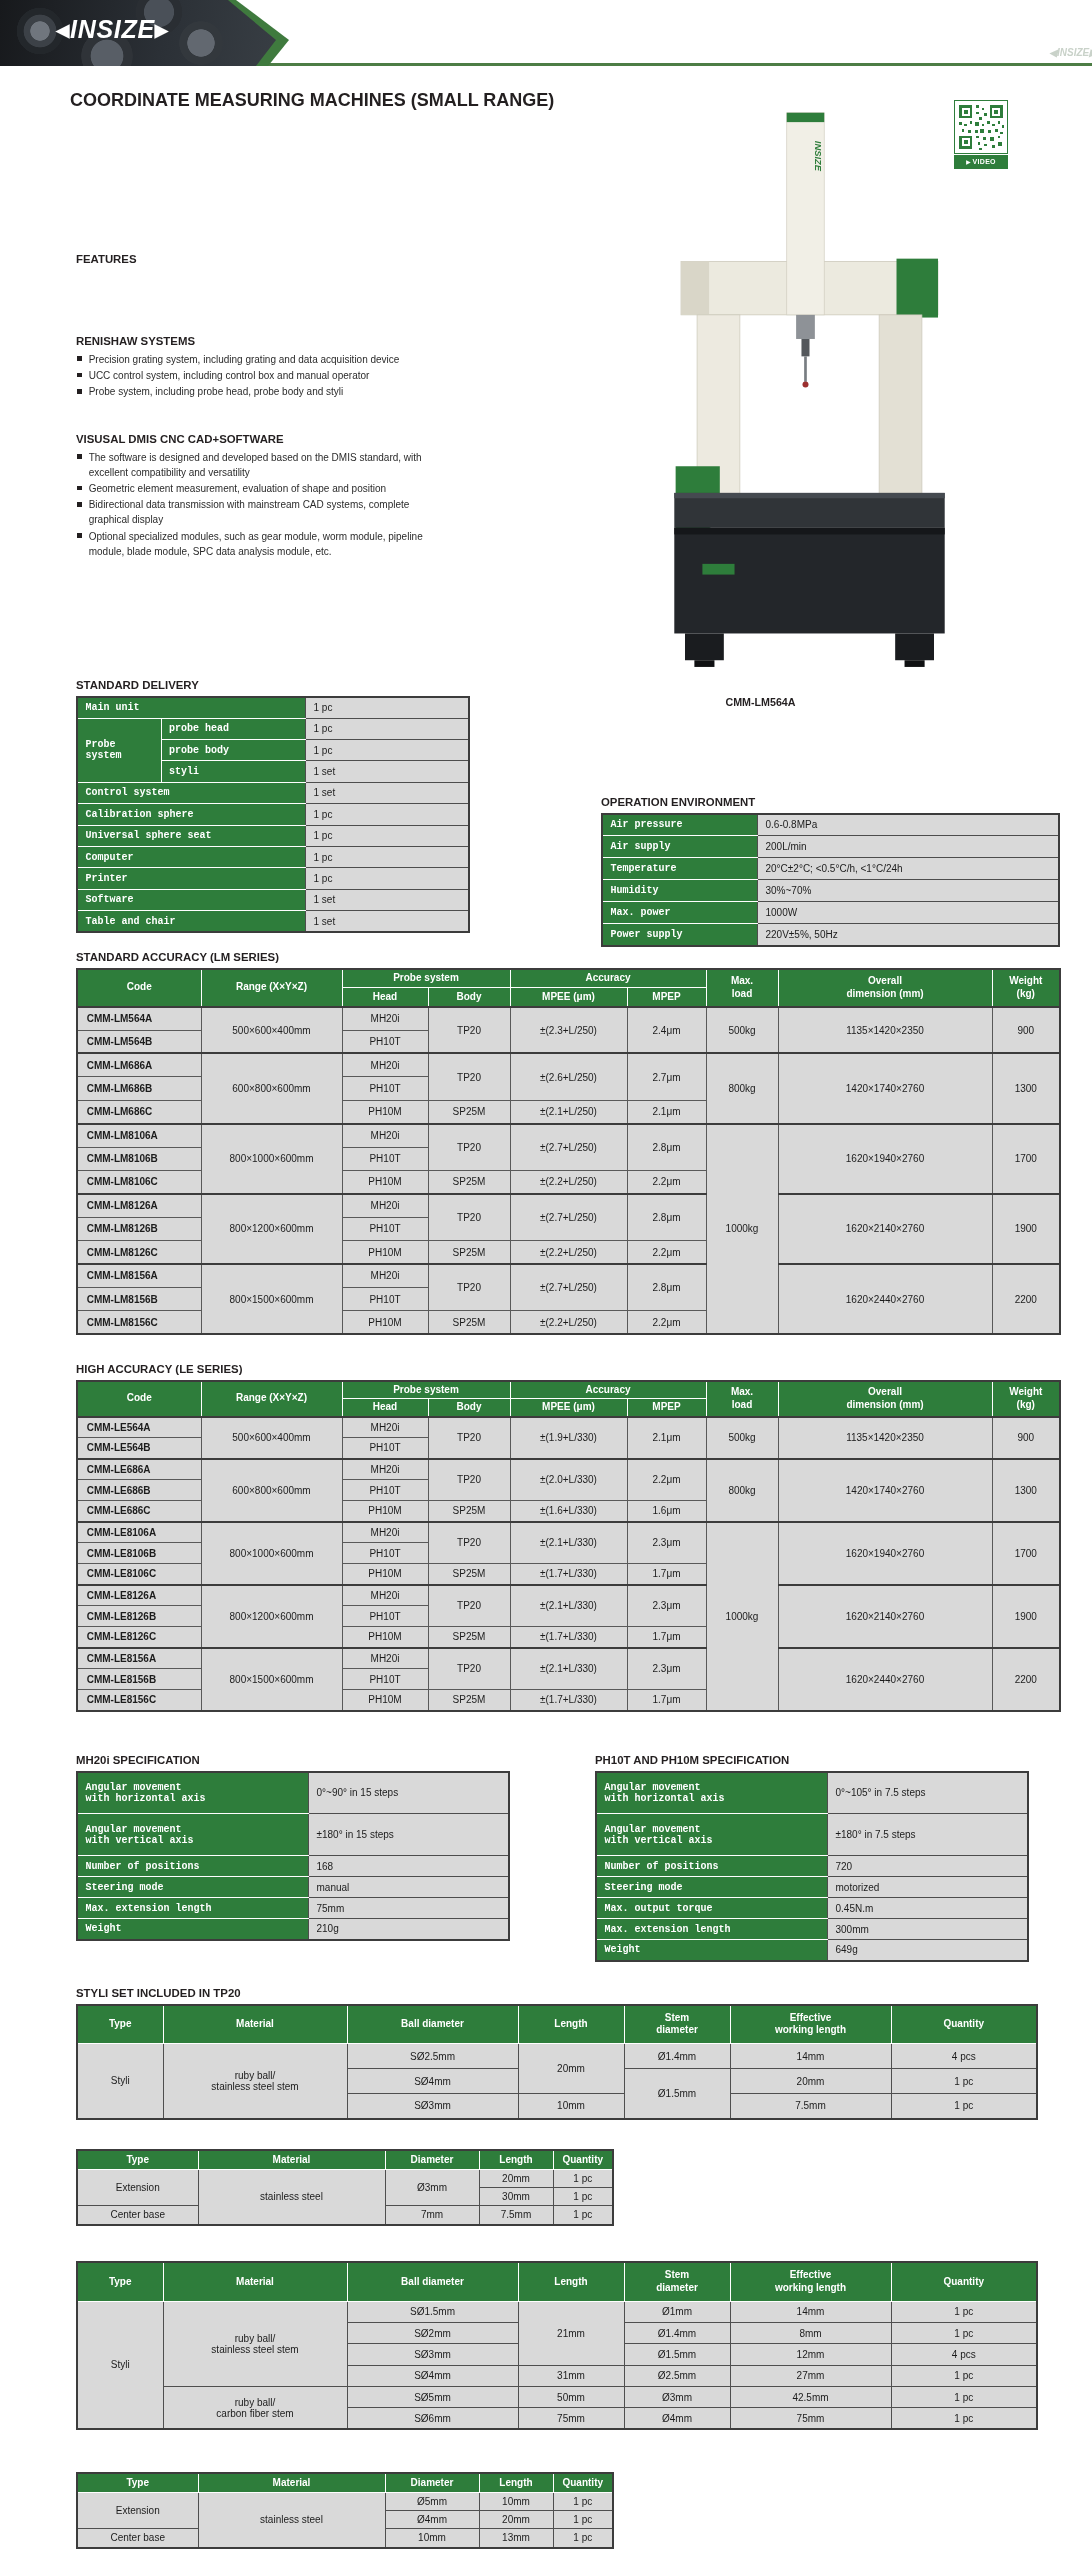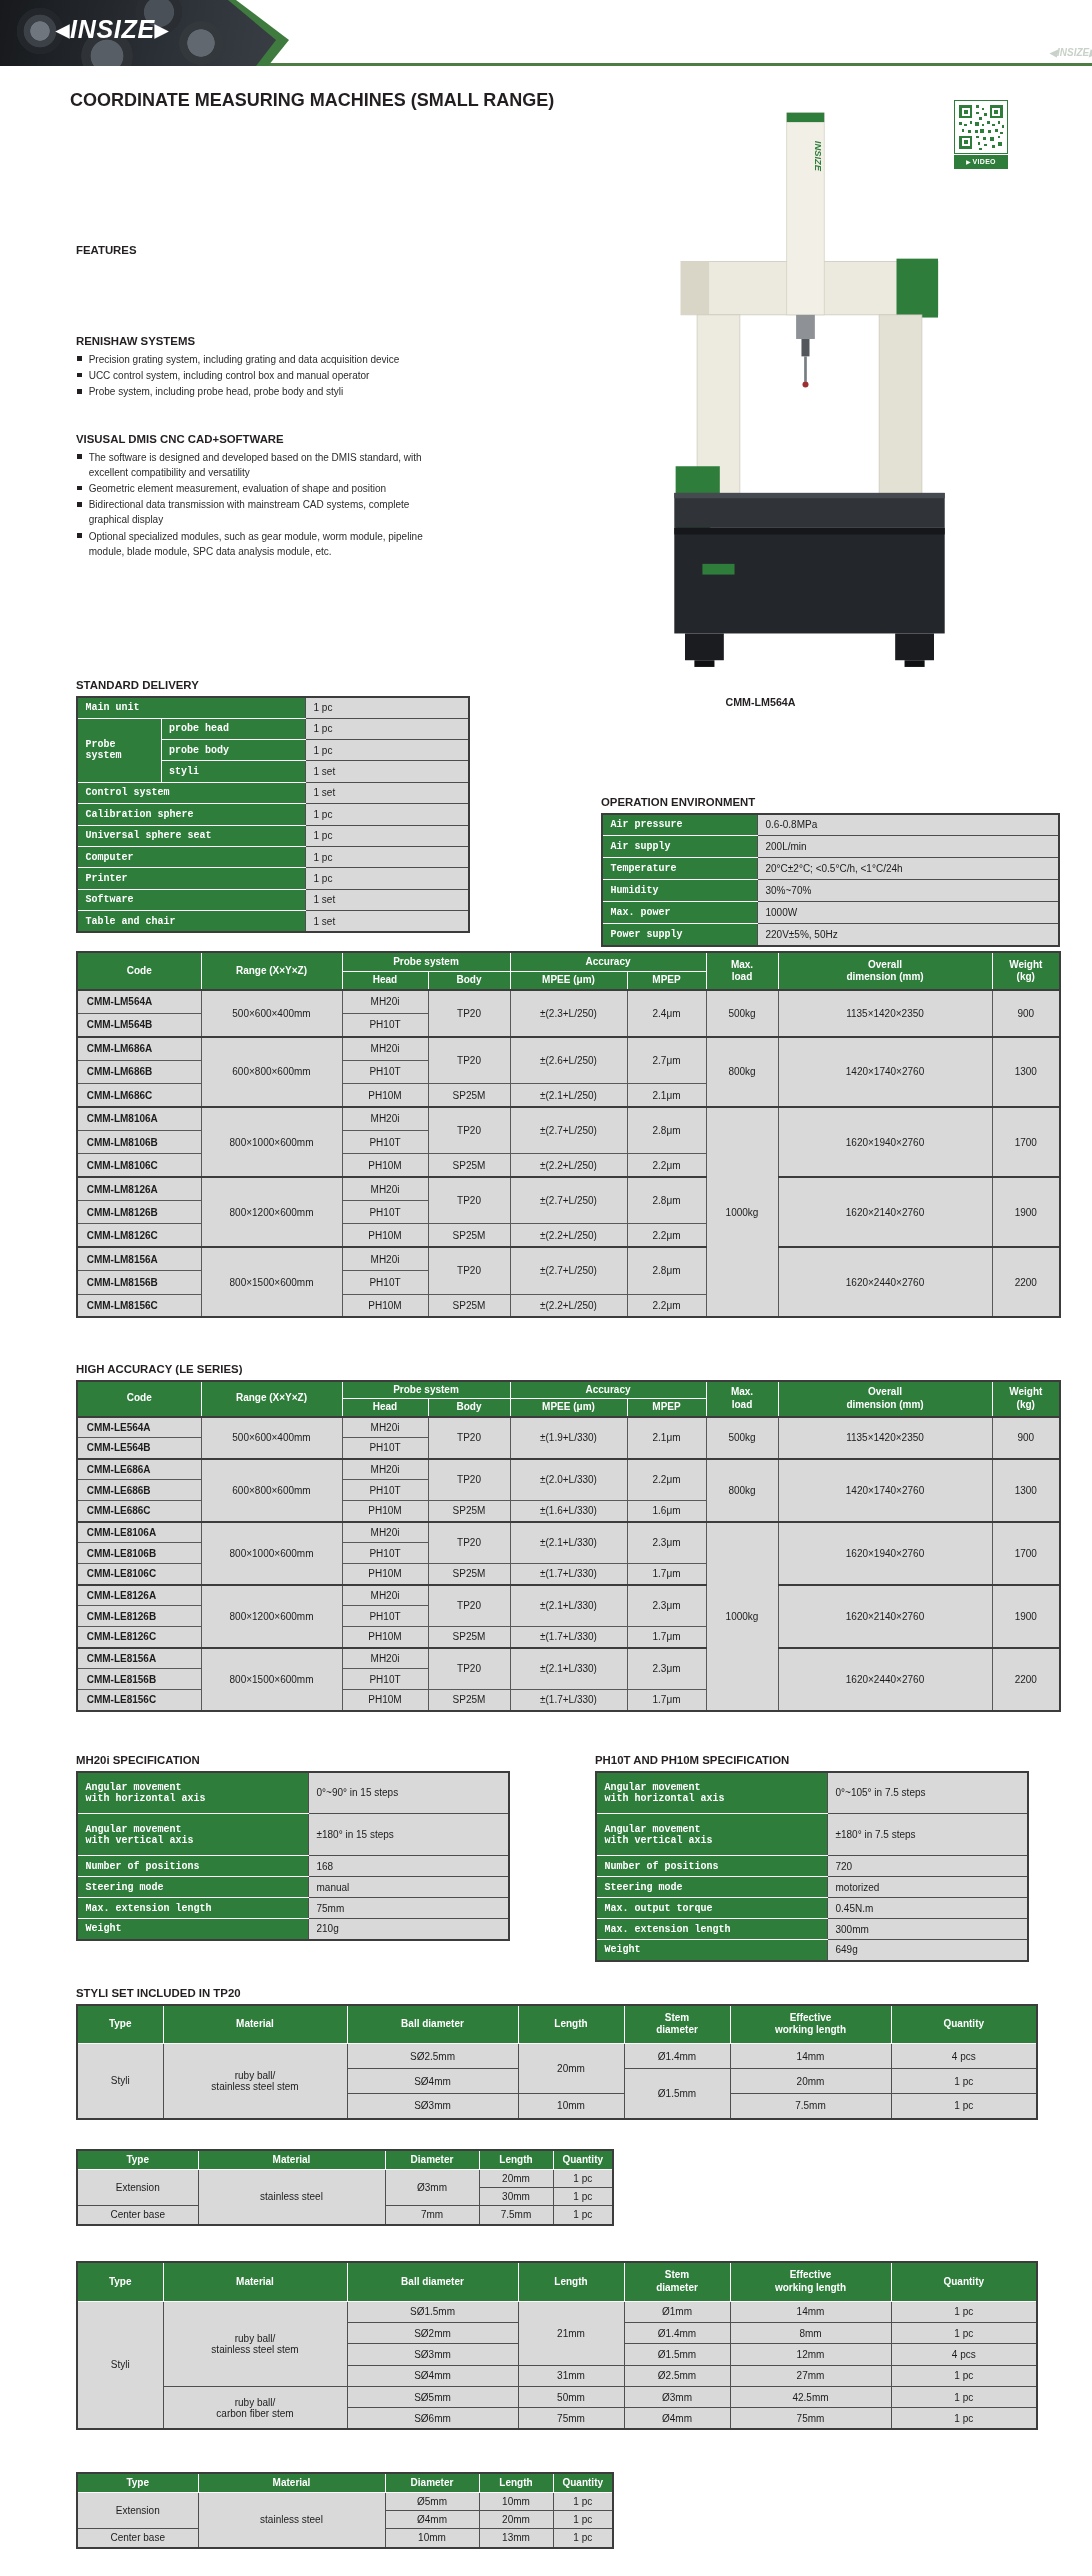--- a/index.html
+++ b/index.html
@@ -148,21 +148,21 @@
     <rect x="18" y="648" width="404" height="158" fill="#23262a"></rect>
     <rect x="18" y="648" width="404" height="10" fill="#15171a"></rect>
     <rect x="60" y="702" width="48" height="16" fill="#2e7d3b"></rect>
     <rect x="34" y="806" width="58" height="40" fill="#1a1c1f"></rect>
     <rect x="348" y="806" width="58" height="40" fill="#1a1c1f"></rect>
     <rect x="48" y="846" width="30" height="10" fill="#0f1012"></rect>
     <rect x="362" y="846" width="30" height="10" fill="#0f1012"></rect>
   </svg>
   <div class="caption">CMM-LM564A</div>
 
-  <div class="abs" style="left:76px;top:244px;width:402px;">
+  <div class="abs" style="left:76px;top:253px;width:402px;">
     <h2 class="sec-h">FEATURES</h2>
   </div>
 
   <div class="abs" style="left:76px;top:433px;width:365px;">
     <h2 class="sec-h">VISUSAL DMIS CNC CAD+SOFTWARE</h2>
     <ul class="bullets">
       <li>
           <span class="sq"></span>
           <span>The software is designed and developed based on the DMIS standard, with excellent compatibility and versatility</span>
         </li>
@@ -288,20 +288,21 @@
           </tr>
       <tr style="height:22px">
             <th>Power supply</th>
             <td>220V±5%, 50Hz</td>
           </tr>
     </tbody>
       </table>
   </div>
 
   <div class="abs" style="left:76px;top:951px;">
+    <h2 class="sec-h">STANDARD ACCURACY (LM SERIES)</h2>
     <table class="acc" style="width:982px;">
       <colgroup>
           <col style="width:124px">
           <col style="width:141px">
           <col style="width:86px">
           <col style="width:82px">
           <col style="width:117px">
           <col style="width:79px">
           <col style="width:72px">
           <col style="width:214px">

